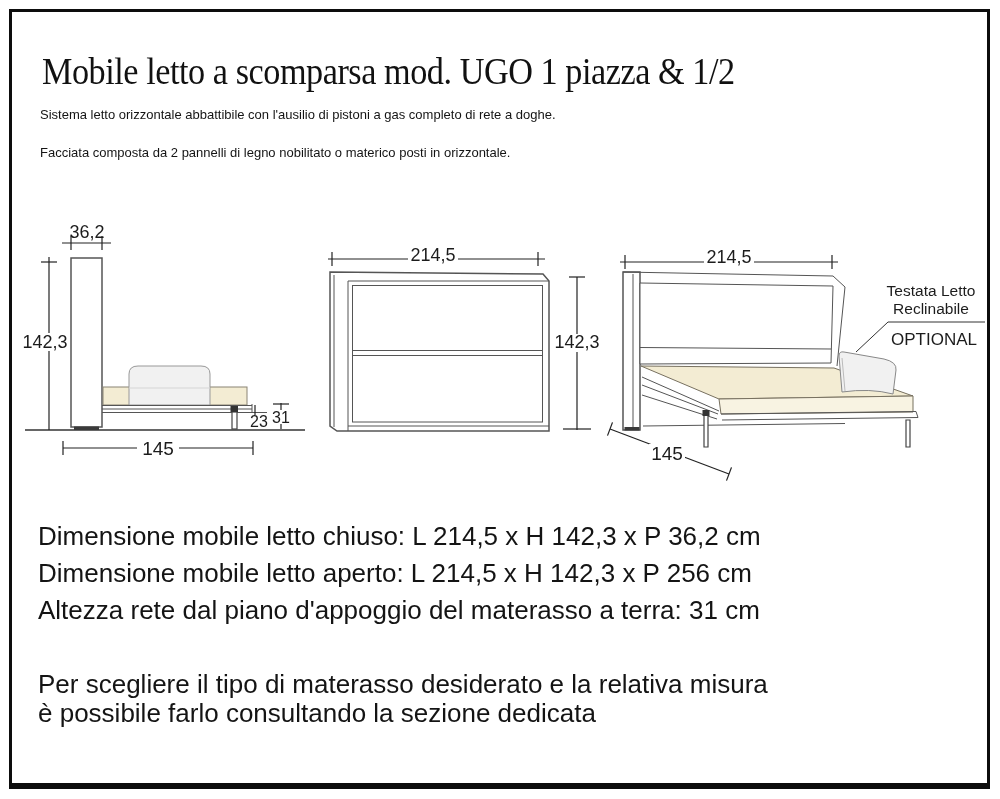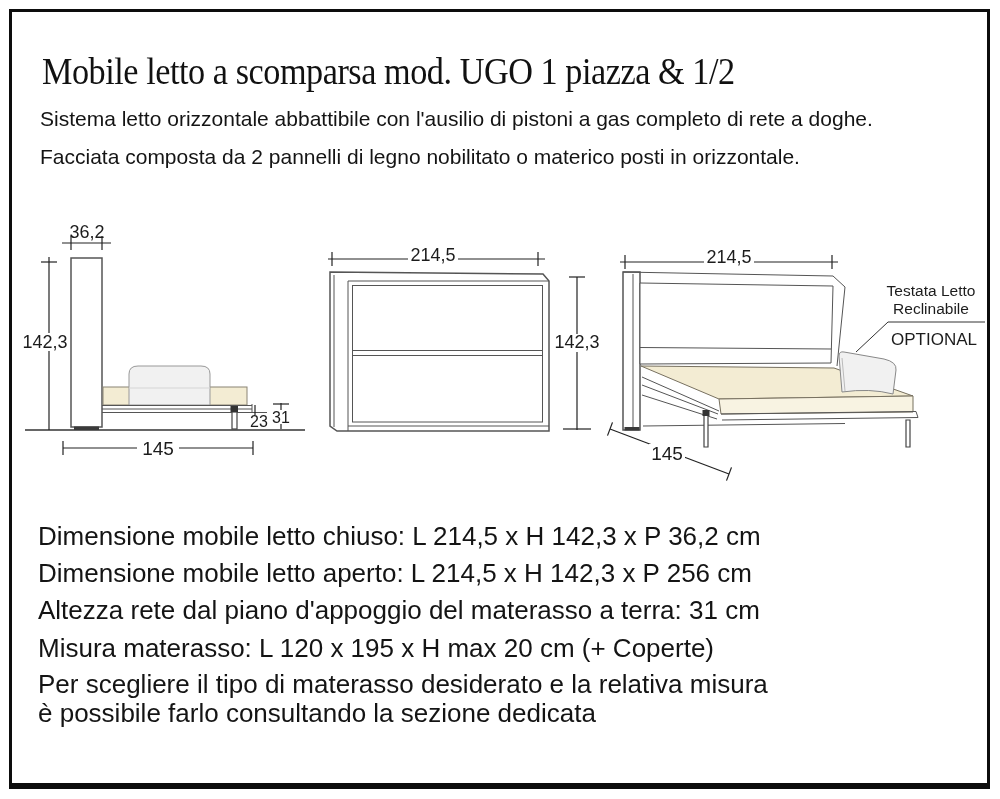--- a/index.html
+++ b/index.html
@@ -3,21 +3,21 @@
 <meta charset="utf-8">
 <style>
   html,body{margin:0;padding:0;background:#fff;}
   .page{position:relative;width:1000px;height:799px;background:#ffffff;overflow:hidden;
         font-family:"Liberation Sans",sans-serif;color:#1c1c1c;}
   .frame{position:absolute;left:9px;top:9px;width:981px;height:780px;box-sizing:border-box;
          border:3px solid #0d0d0d;border-bottom-width:6px;}
   .title{position:absolute;left:42px;top:49px;font-family:"Liberation Serif",serif;
          font-size:38px;font-weight:normal;color:#111;white-space:nowrap;margin:0;
          transform:scaleX(0.9);transform-origin:left top;letter-spacing:-0.5px;}
-  .desc{position:absolute;left:40px;font-size:21px;color:#141414;white-space:nowrap;}
+  .desc{position:absolute;left:40px;font-size:13px;color:#141414;white-space:nowrap;}
   .desc1{top:107px;} .desc2{top:145px;}
   .spec{position:absolute;left:38px;font-size:26px;color:#141414;white-space:nowrap;}
   svg.diagrams{position:absolute;left:0;top:0;width:1000px;height:799px;}
   svg text{font-family:"Liberation Sans",sans-serif;fill:#1c1c1c;}
   text.dim{font-size:18px;text-anchor:middle;}
   text.dim-lg{font-size:19px;text-anchor:middle;}
   text.dim-sm{font-size:16px;text-anchor:middle;}
   text.note{font-size:15.5px;text-anchor:middle;}
   text.note-lg{font-size:17px;text-anchor:middle;}
   .furn{stroke:#555;fill:none;stroke-width:1;}
@@ -168,16 +168,15 @@
         <line x1="731.5" y1="467.4" x2="726.5" y2="480.6"></line>
       </g>
       <rect x="649" y="444" width="36" height="20" fill="#fff"></rect>
       <text class="dim-lg" x="667" y="460">145</text>
     </g>
   </svg>
 
   <div class="spec" style="top:521px">Dimensione mobile letto chiuso: L 214,5 x H 142,3 x P 36,2 cm</div>
   <div class="spec" style="top:558px">Dimensione mobile letto aperto: L 214,5 x H 142,3 x P 256 cm</div>
   <div class="spec" style="top:595px">Altezza rete dal piano d'appoggio del materasso a terra: 31 cm</div>
-  <div class="spec" style="top:633px">Misura materasso: L 120 x 195 x H max 20 cm (+ Coperte)</div>
   <div class="spec" style="top:669px">Per scegliere il tipo di materasso desiderato e la relativa misura</div>
   <div class="spec" style="top:698px">è possibile farlo consultando la sezione dedicata</div>
 </div>
 
 </body></html>

